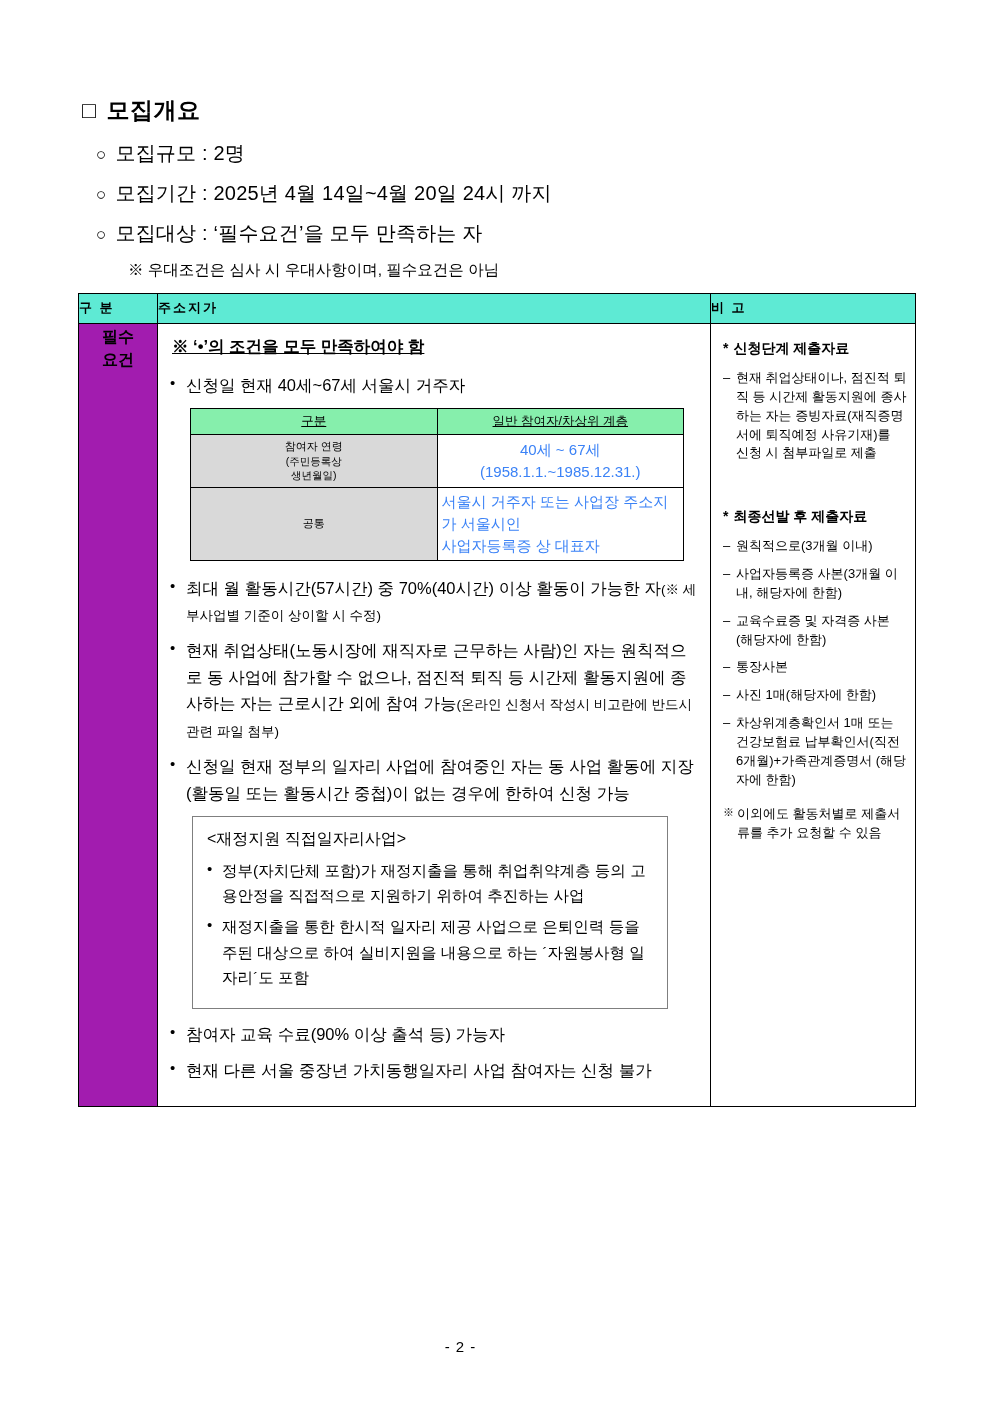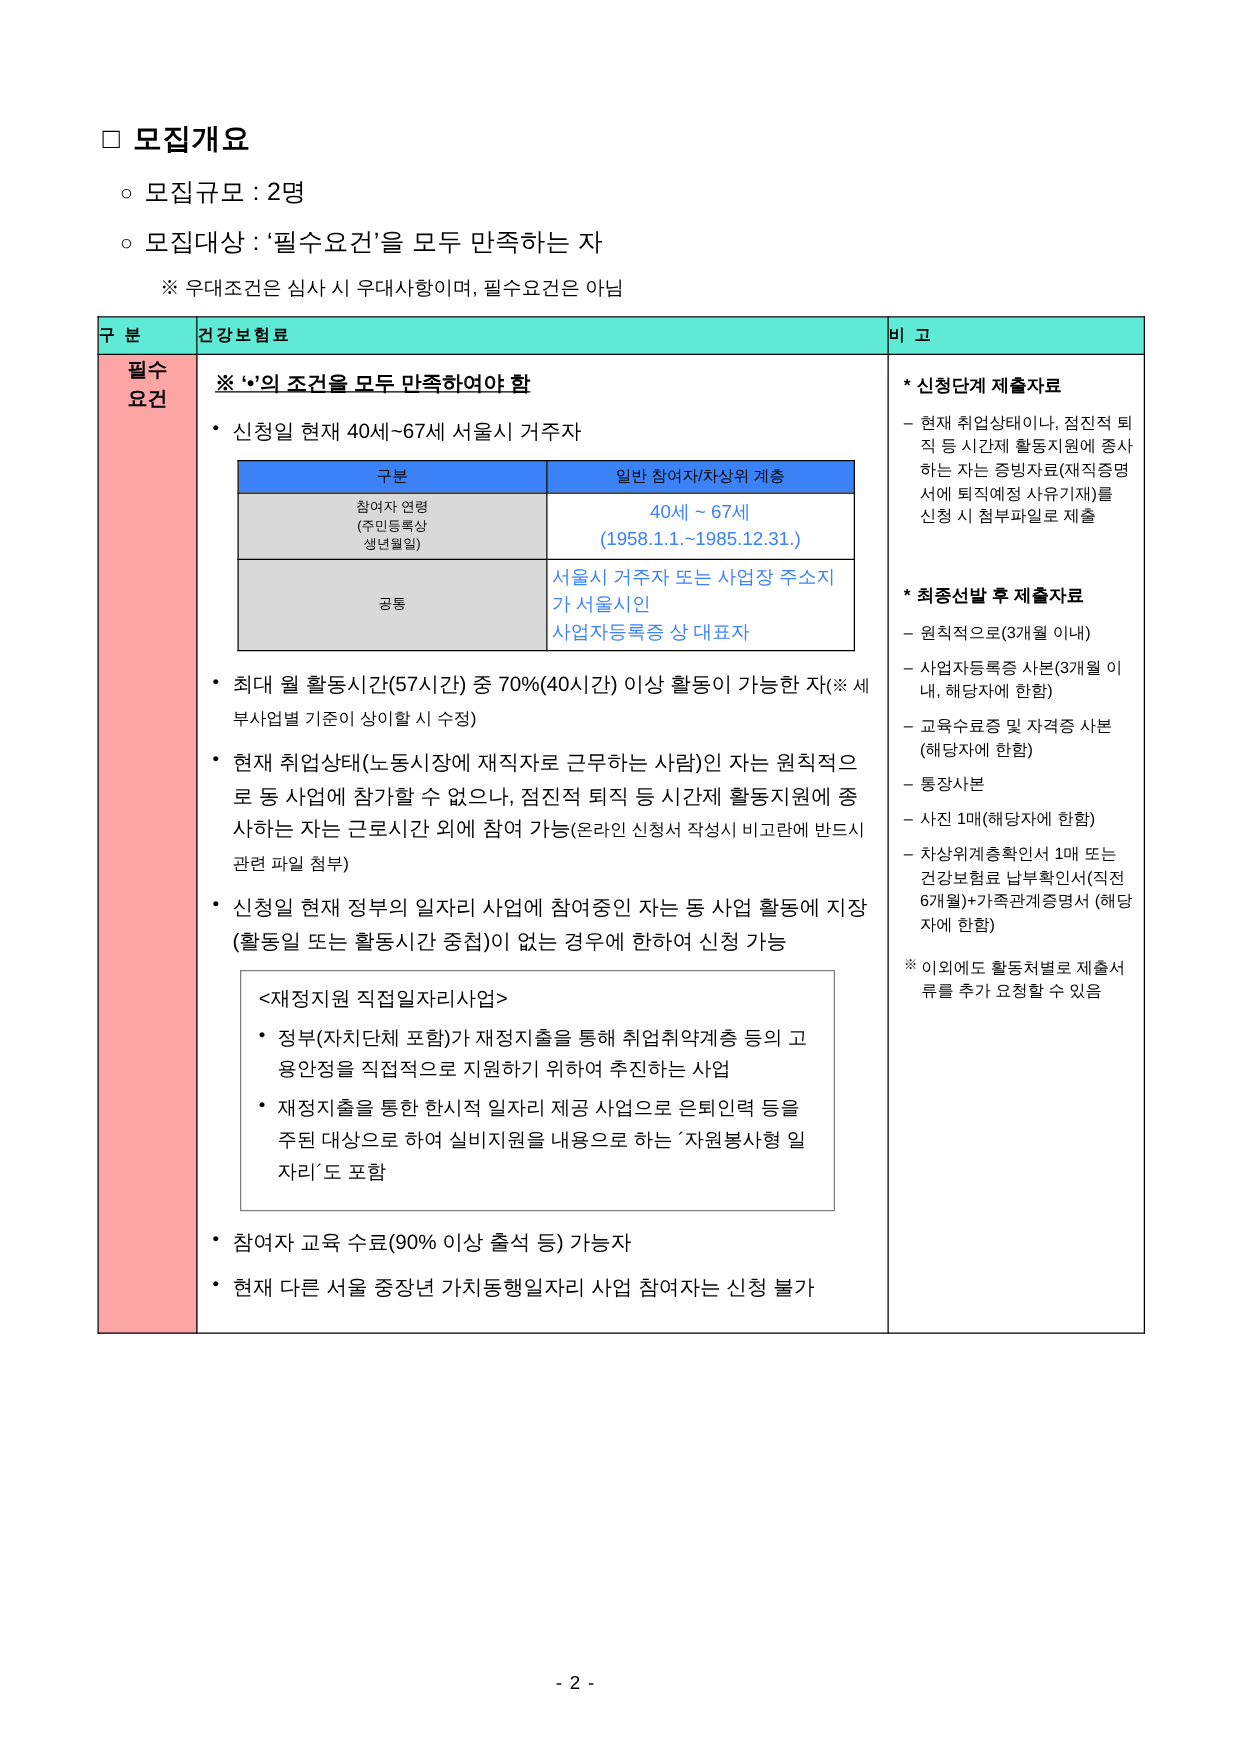--- a/index.html
+++ b/index.html
@@ -55,21 +55,21 @@
   }
   table.main thead th {
     background: #5eead4;
     text-align: left;
     font-size: 13px;
     font-weight: bold;
     padding: 5px 0 6px 0;
     letter-spacing: 2px;
   }
   td.col-gubun {
-    background: #fca5a5;
+    background: #a21caf;
     text-align: center;
     vertical-align: middle;
     font-size: 16px;
     font-weight: bold;
     width: 78px;
     line-height: 1.45;
   }
   td.col-detail {
     width: 552px;
     padding: 12px 10px 14px 12px;
@@ -114,22 +114,23 @@
     margin: 8px 0 14px 20px;
     table-layout: fixed;
   }
   table.inner td, table.inner th {
     border: 1px solid #000;
     text-align: center;
     vertical-align: middle;
     padding: 4px 3px;
   }
   table.inner thead td {
-    background: #3b82f6;
+    background: #86efac;
     font-size: 12.5px;
+    text-decoration: underline;
   }
   table.inner td.lbl {
     background: #d9d9d9;
     font-size: 11px;
     width: 118px;
     line-height: 1.35;
   }
   table.inner td.val {
     color: #3b82f6;
     font-size: 15px;
@@ -211,30 +212,33 @@
 <div class="page">
 
   <div class="h1">
     <span class="mark">□</span><span>모집개요</span>
   </div>
 
   <div class="bullet-line">
     <span class="circle">○</span><span>모집규모 : 2명</span>
   </div>
   <div class="bullet-line">
+    <span class="circle">○</span><span>모집기간 : 2025년 4월 14일~4월 20일 24시 까지</span>
+  </div>
+  <div class="bullet-line">
     <span class="circle">○</span><span>모집대상 : ‘필수요건’을 모두 만족하는 자</span>
   </div>
 
   <div class="note-line">※ 우대조건은 심사 시 우대사항이며, 필수요건은 아님</div>
 
   <table class="main">
     <thead>
       <tr>
         <th style="width:78px;">구 분</th>
-        <th style="width:552px;">건강보험료</th>
+        <th style="width:552px;">주소지가</th>
         <th style="width:204px;">비 고</th>
       </tr>
     </thead>
     <tbody>
       <tr>
         <td class="col-gubun">필수<br>요건</td>
 
         <td class="col-detail">
 
           <div class="star-line"><u>※ ‘•’의 조건을 모두 만족하여야 함</u></div>

